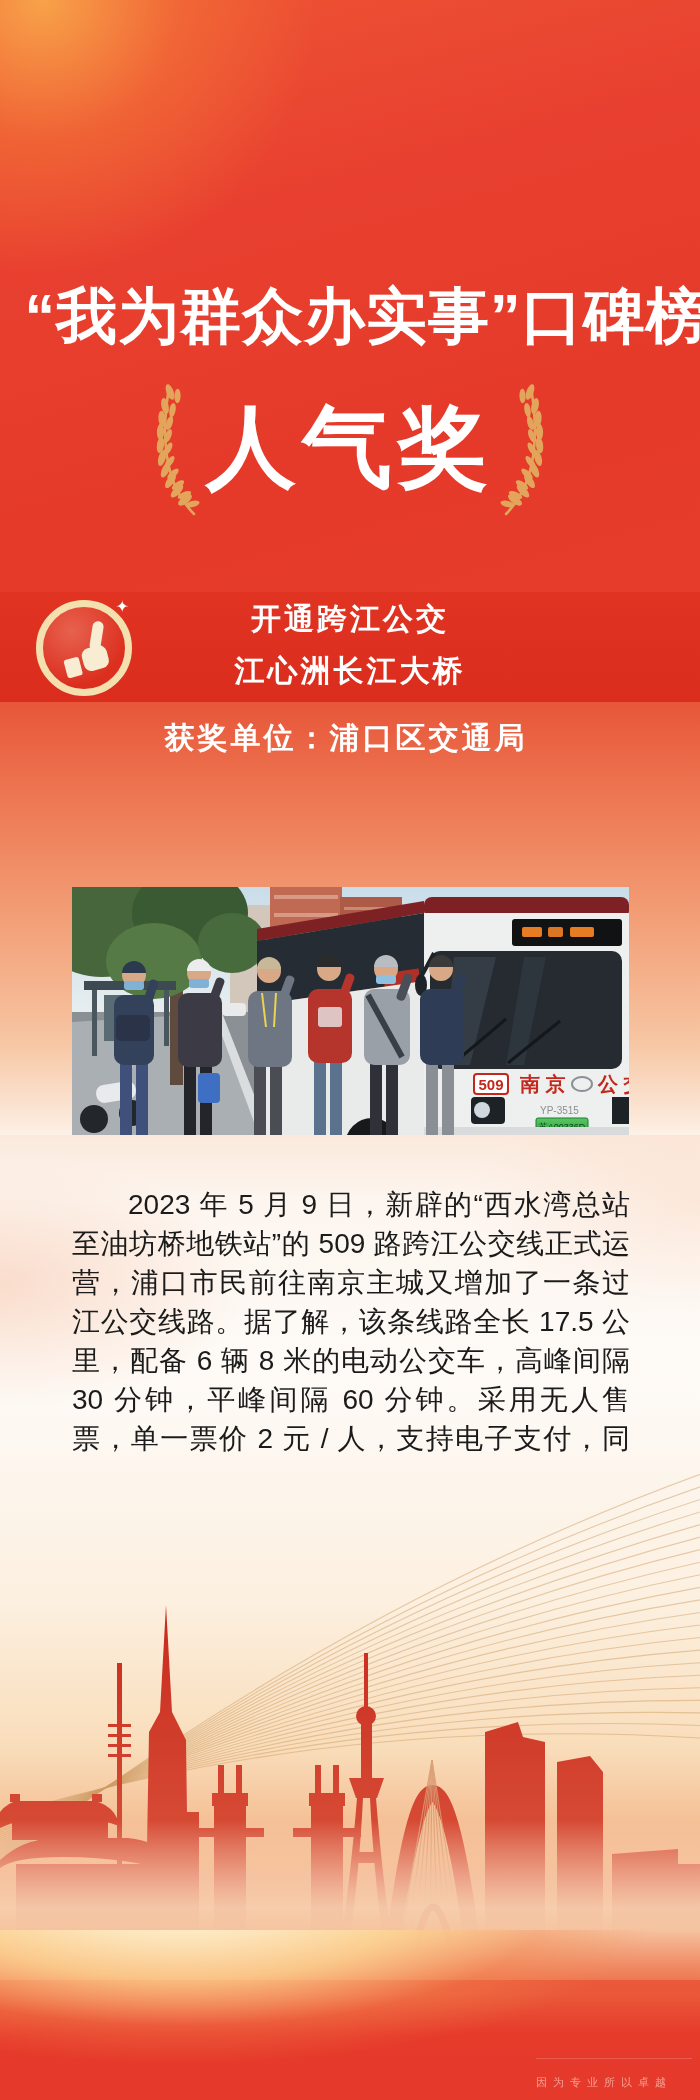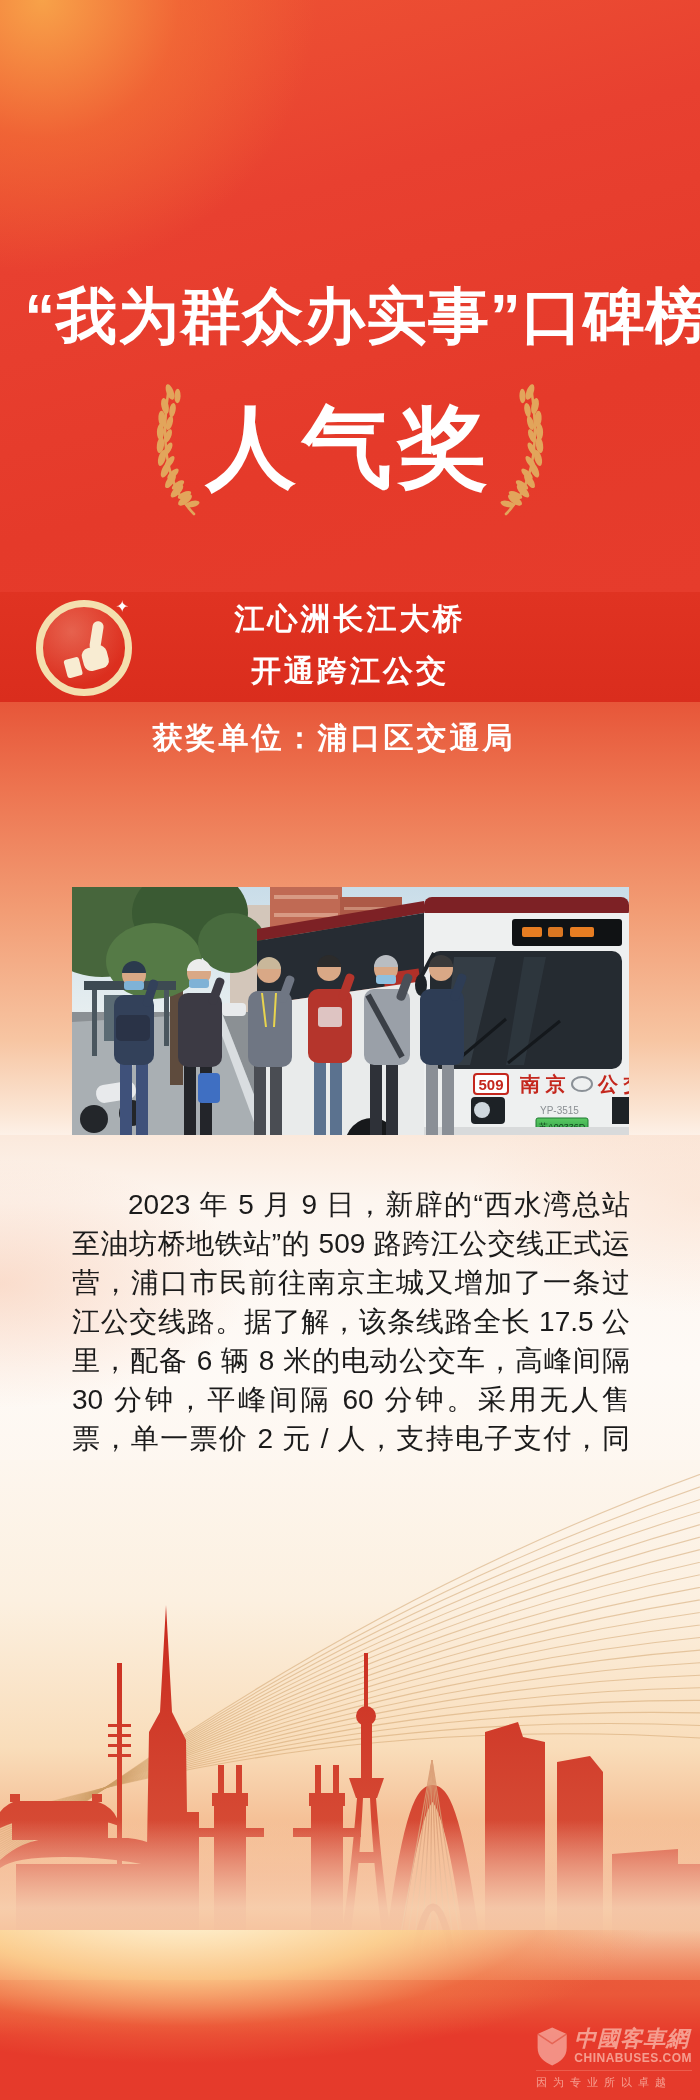--- a/index.html
+++ b/index.html
@@ -51,21 +51,21 @@
   .thumb-badge .sparkle{
     position:absolute;right:-4px;top:-10px;color:#fff;font-size:16px;
   }
   .thumb-badge svg{position:absolute;left:10px;top:10px;}
   
   .mid-zone{
     position:absolute;left:0;top:702px;width:700px;height:433px;
     background:linear-gradient(180deg,#e75639 0%,#ed7450 20%,#f29c74 48%,#f7c5a2 78%,#fbe6d5 95%,#fdf1e7 100%);
   }
   .winner-line{
-    position:absolute;left:0;top:16px;width:668px;text-align:center;
+    position:absolute;left:12px;top:16px;width:668px;text-align:center;
     color:#ffffff;font-size:30px;font-weight:700;letter-spacing:3px;
   }
   .photo{
     position:absolute;left:72px;top:887px;width:557px;height:292px;overflow:hidden;
     background:#cfe0e8;
   }
   .photo svg{display:block;}
   
   .article{
     position:absolute;left:0;top:1135px;width:700px;height:425px;
@@ -94,21 +94,21 @@
   
   .watermark{
     position:absolute;right:8px;bottom:10px;width:156px;opacity:.62;color:#ffd9cc;
   }
   .wm-row{display:flex;align-items:center;gap:6px;}
   .wm-col{display:flex;flex-direction:column;line-height:1.05;}
   .wm-name{font-family:"Liberation Serif", serif;font-style:italic;font-weight:700;font-size:22px;letter-spacing:1px;white-space:nowrap;}
   .wm-domain{font-size:12px;font-weight:700;letter-spacing:.5px;margin-top:2px;}
   .wm-slogan{
     margin-top:2px;font-size:11px;letter-spacing:6px;white-space:nowrap;
-    text-align:justify;border-top:1px solid rgba(255,217,204,.35);padding-top:4px;
+    text-align:justify;border-top:1px solid rgba(255,217,204,.35);padding-top:16px;
   }
 </style>
 </head>
 <body>
 
 <div id="poster">
 
   <div class="hero">
     <div class="hero-title">“我为群众办实事”口碑榜</div>
     <div class="award-row">
@@ -161,22 +161,22 @@
             <ellipse cx="36.5" cy="113" rx="3.1" ry="7.2" transform="rotate(66 36.5 113)" fill="#e2a55b"></ellipse>
             <ellipse cx="37" cy="118" rx="3.6" ry="8.2" transform="rotate(54 37 118)" fill="#e2a55b"></ellipse>
             <ellipse cx="44.5" cy="122" rx="3.1" ry="7.2" transform="rotate(76 44.5 122)" fill="#e2a55b"></ellipse>
           </g>
         </svg>
     </div>
   </div>
 
   <div class="award-band">
     <div class="band-text">
+      <div>开通跨江公交</div>
       <div>江心洲长江大桥</div>
-      <div>开通跨江公交</div>
     </div>
   </div>
   <div class="thumb-badge">
     <span class="sparkle">✦</span>
     <svg width="62" height="62" viewBox="0 0 56 56">
       <g transform="rotate(-15 28 28)" fill="#f8ecd2">
         <rect x="7" y="34" width="14" height="17" rx="2.5"></rect>
         <rect x="24" y="29" width="23" height="21" rx="7"></rect>
         <rect x="37" y="7" width="10" height="27" rx="5" transform="rotate(24 42 20)"></rect>
       </g>
@@ -473,27 +473,17 @@
       <g fill="url(#cityG)">
         <polygon points="485,272 518,262 523,277 545,282 545,500 485,500"></polygon>
         <polygon points="557,302 590,296 603,312 603,500 557,500"></polygon>
         <polygon points="612,394 678,389 678,404 700,404 700,500 612,500"></polygon>
       </g>
       <rect x="0" y="360" width="700" height="160" fill="url(#mistG)"></rect>
     </svg>
     <div class="footer-glow"></div>
 
     <div class="watermark">
-      <div class="wm-row">
-        <svg width="38" height="44" viewBox="0 0 40 50">
-          <path d="M20,2 L38,10 L38,27 C38,39 30,45 20,49 C10,45 2,39 2,27 L2,10 Z" fill="rgba(255,222,211,.85)"></path>
-          <path d="M2,10 L20,22 L38,10" fill="none" stroke="rgba(214,80,60,.6)" stroke-width="2"></path>
-        </svg>
-        <div class="wm-col">
-          <span class="wm-name">中國客車網</span>
-          <span class="wm-domain">CHINABUSES.COM</span>
-        </div>
-      </div>
       <div class="wm-slogan">因为专业所以卓越</div>
     </div>
   </div>
 
 </div>
 
 </body></html>

